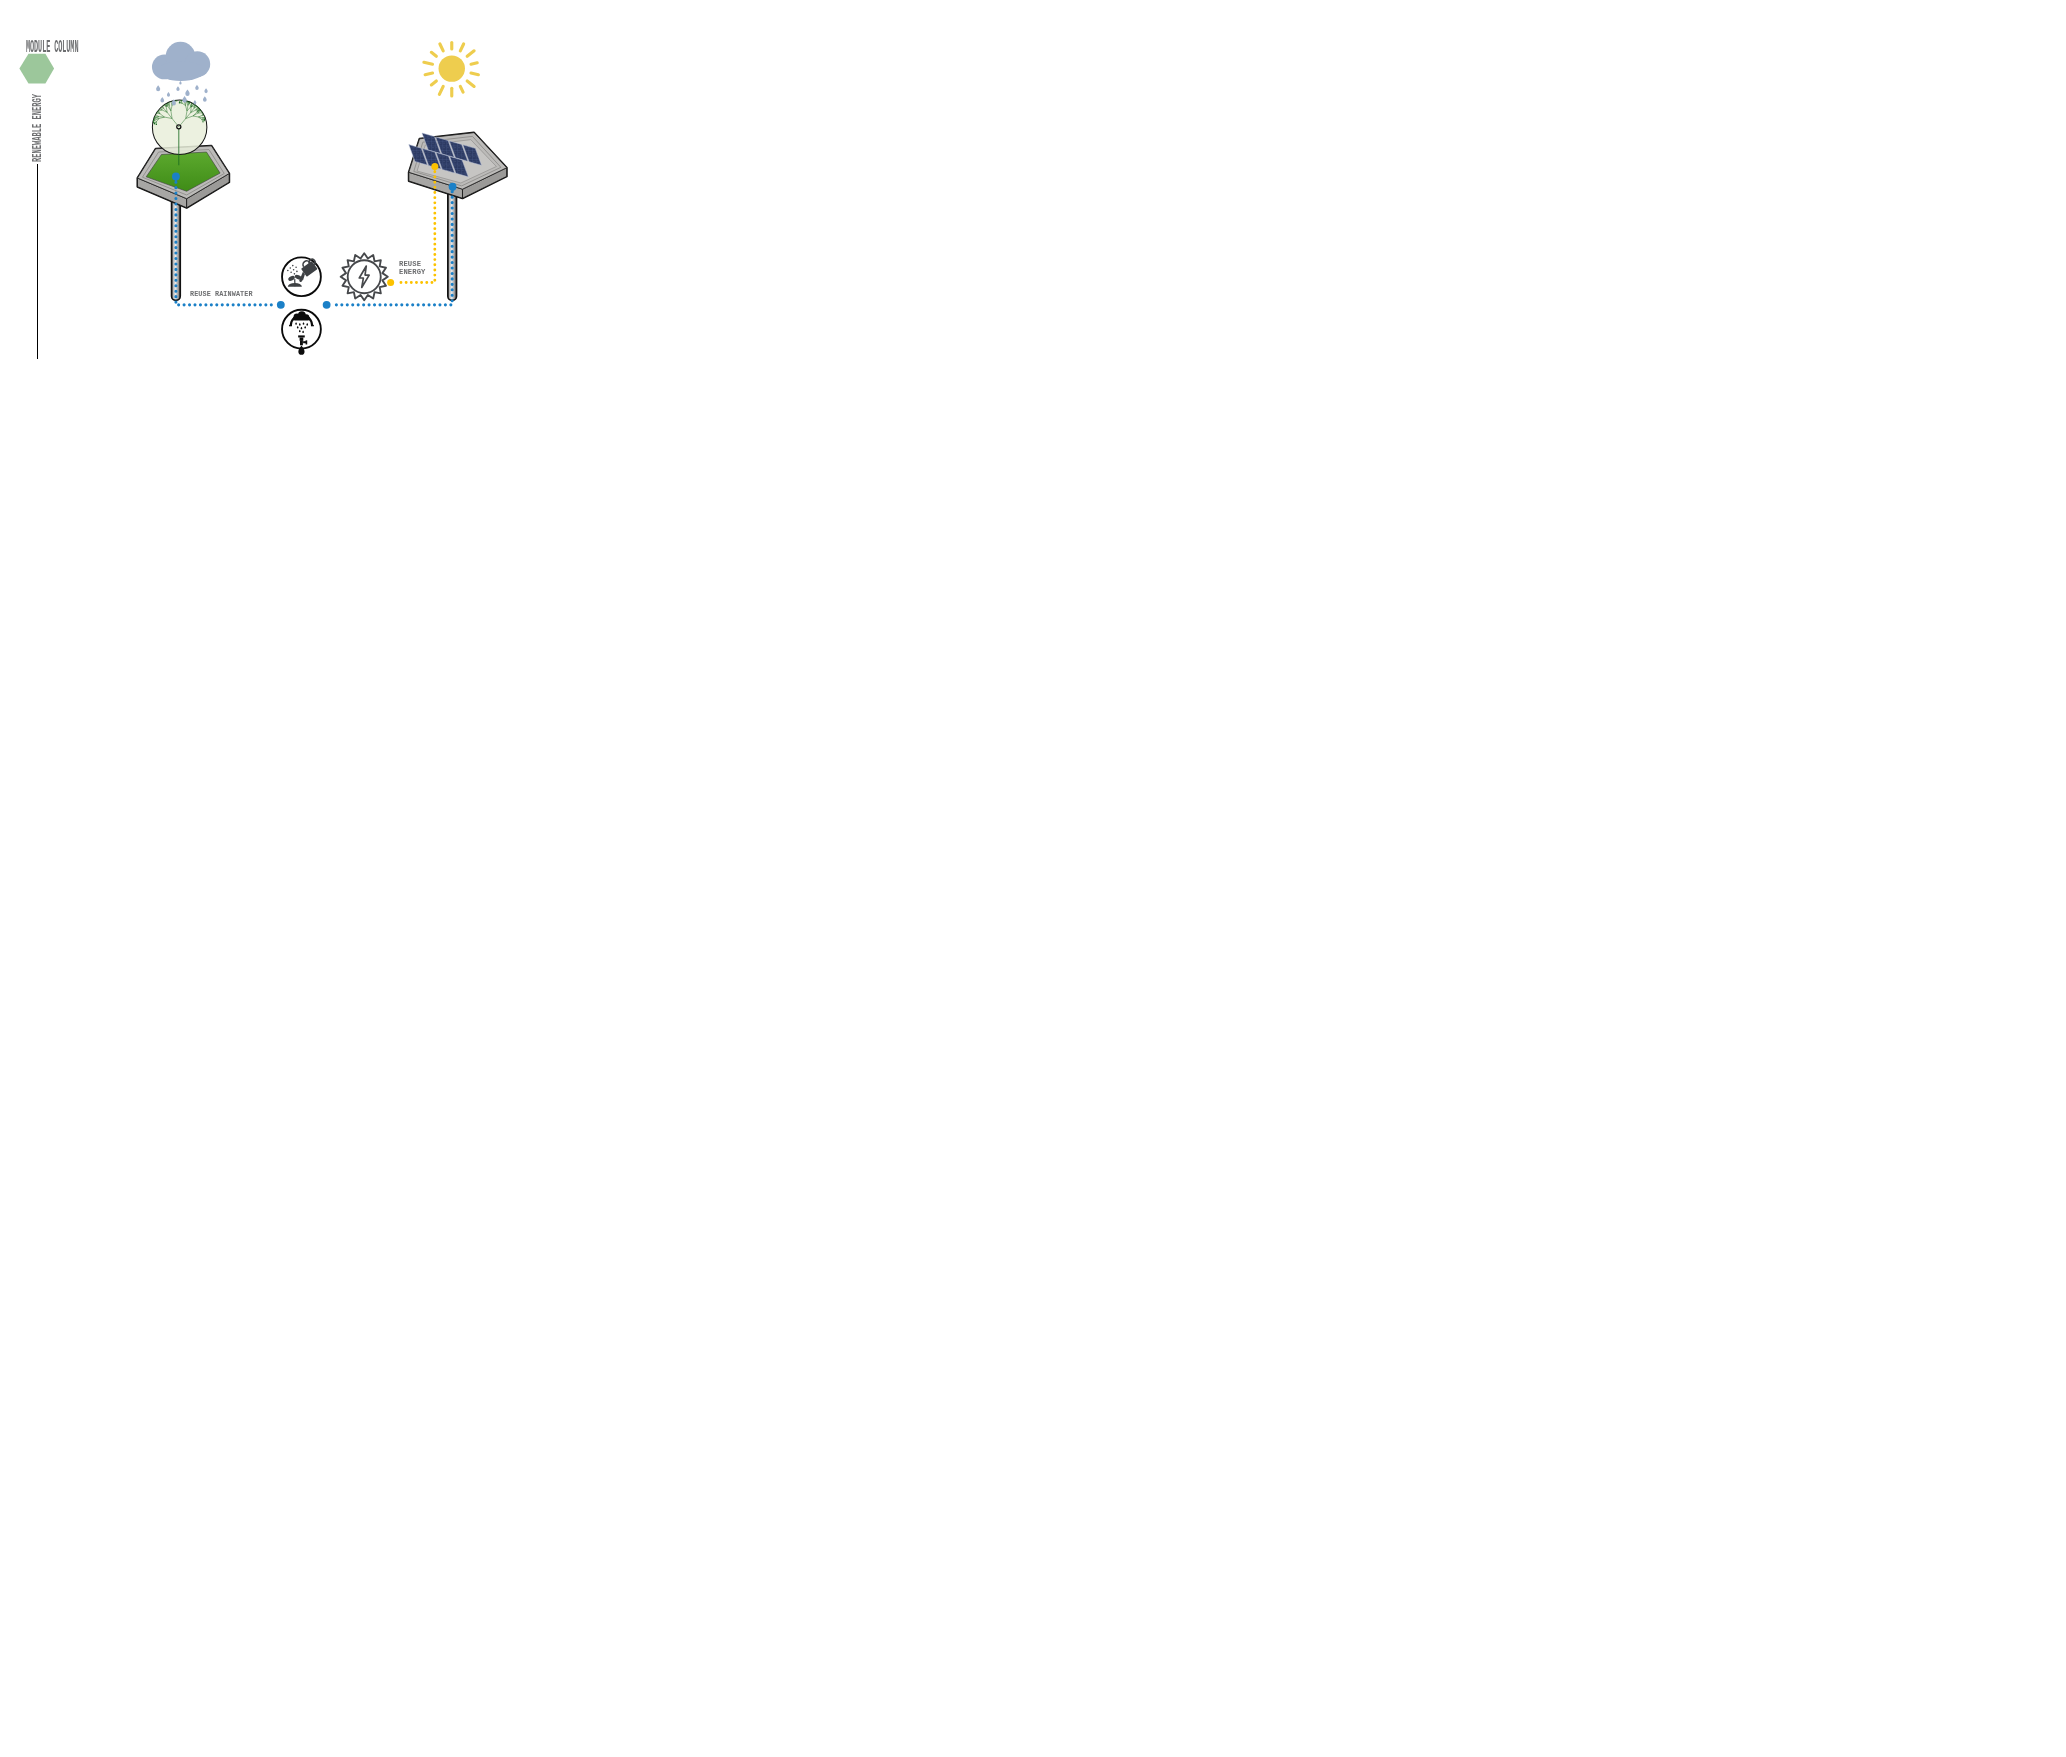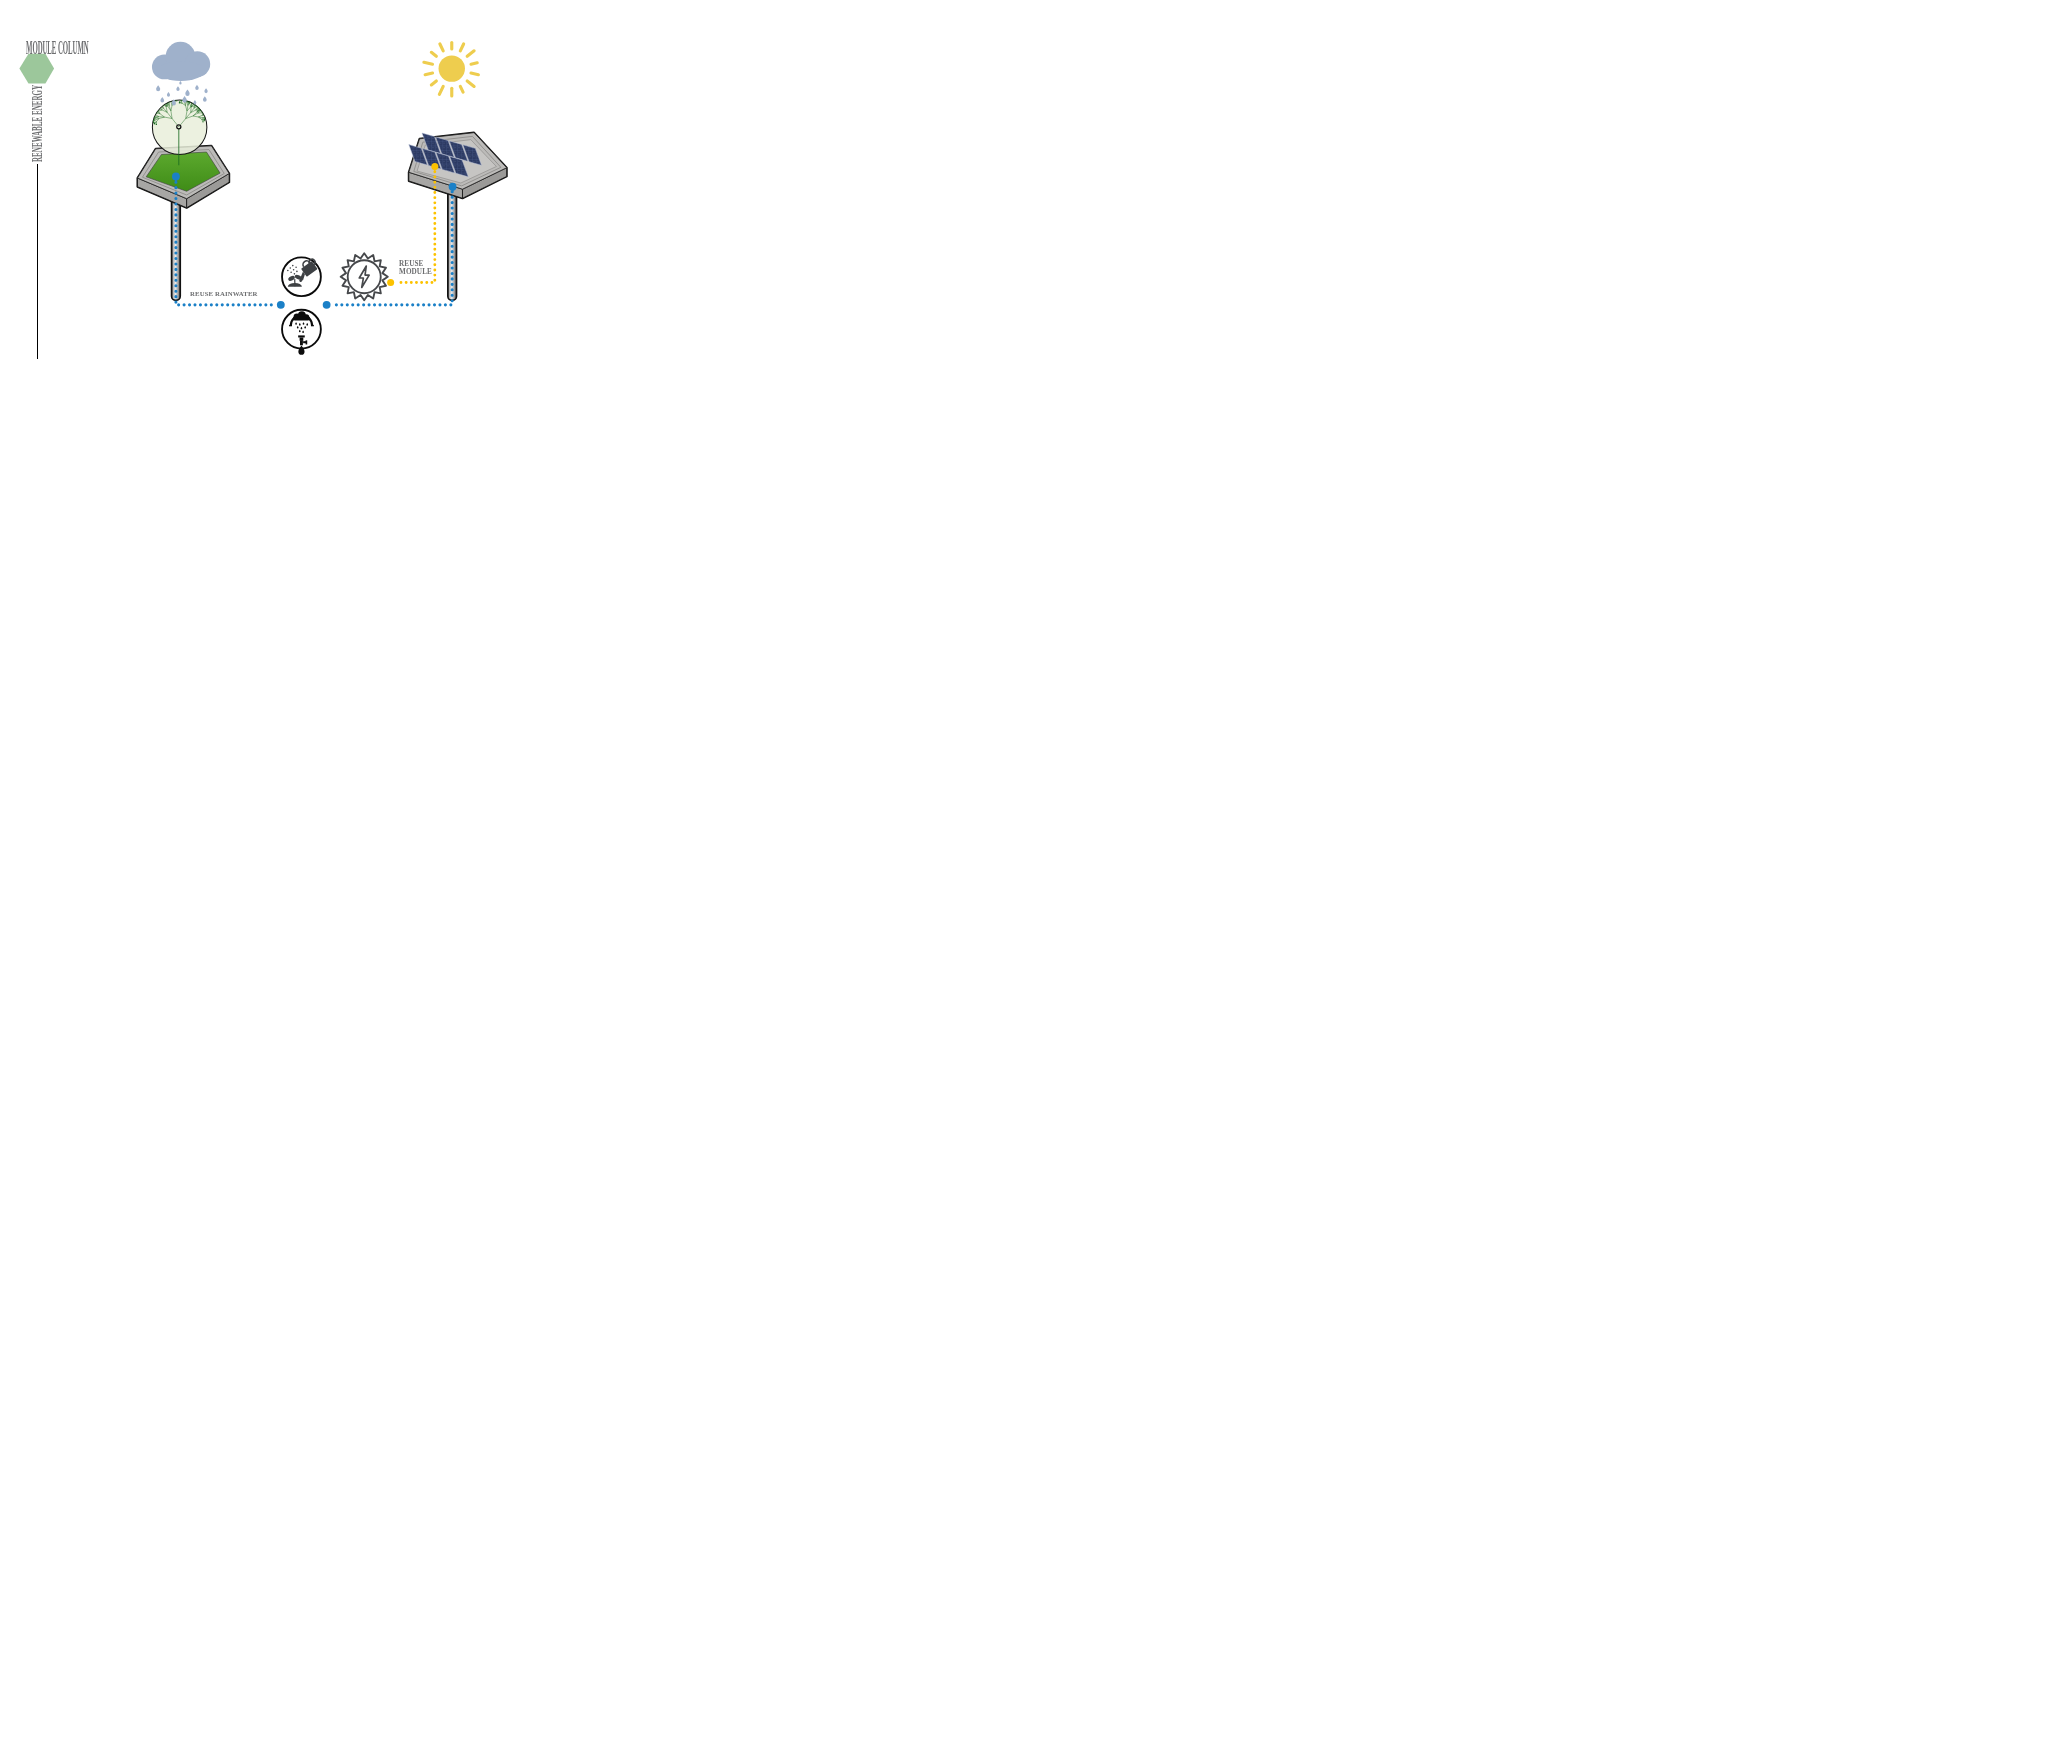--- a/index.html
+++ b/index.html
@@ -1,17 +1,17 @@
 <!DOCTYPE html>
 <html style="font-size:6.6px"><head>
 <meta charset="utf-8">
 <style>
   html,body{margin:0;padding:0;background:#fff;}
   #stage{position:relative;width:638px;height:359px;background:#fff;overflow:hidden;
-         font-family:Liberation Serif, serif;}
+         font-family:Liberation Mono, monospace;}
   #art{position:absolute;left:0;top:0;}
   .txt{position:absolute;color:#6d6e70;font-weight:700;line-height:1;white-space:nowrap;}
   #page-title{left:26.4px;top:38px;font-size:19px;letter-spacing:-0.2px;
               transform:scaleX(0.36);transform-origin:0 0;}
   #badge-label{left:19.4px;top:54px;width:35px;height:30px;display:flex;align-items:center;
                justify-content:center;color:#fff;font-size:16.5px;font-weight:700;}
   #badge-label span{display:inline-block;transform:scaleX(0.73);}
   #side-label{left:31px;top:162px;font-size:13.6px;transform:rotate(-90deg) scaleX(0.52);
               transform-origin:0 0;}
   #divider{position:absolute;left:37px;top:164px;width:1px;height:195px;background:#000;}
@@ -220,17 +220,17 @@
 
 <div id="page-title" class="txt">MODULE COLUMN</div>
 <div id="badge-label">
   <span>03</span>
 </div>
 <div id="side-label" class="txt">RENEWABLE ENERGY</div>
 <div id="divider"></div>
 <div id="reuse-label" class="txt">REUSE RAINWATER</div>
 <div id="solar-label" class="txt">
   <div>REUSE</div>
-  <div>MODULE</div>
+  <div>ENERGY</div>
 </div>
 
 </div>
 
 
 </body></html>

